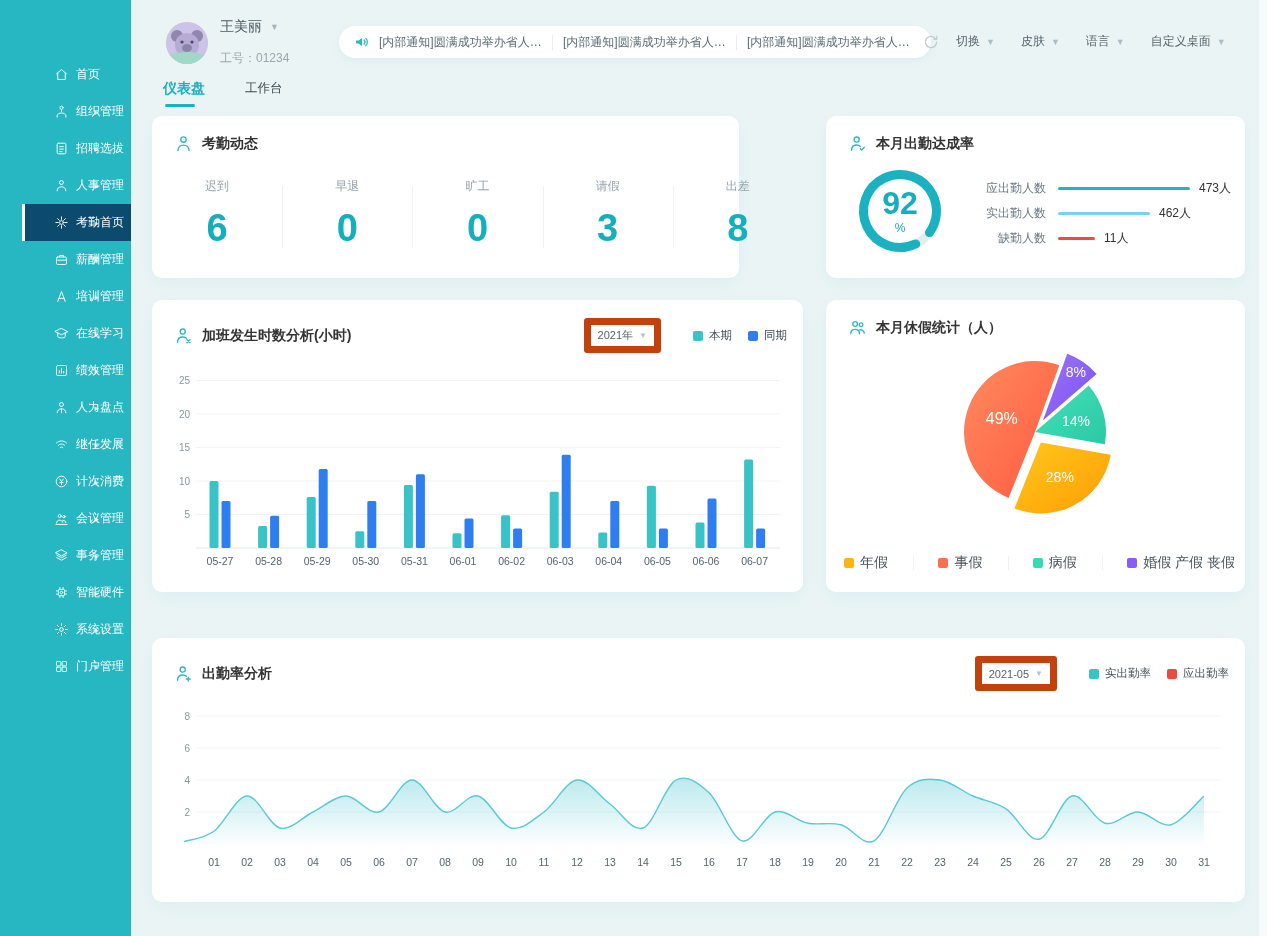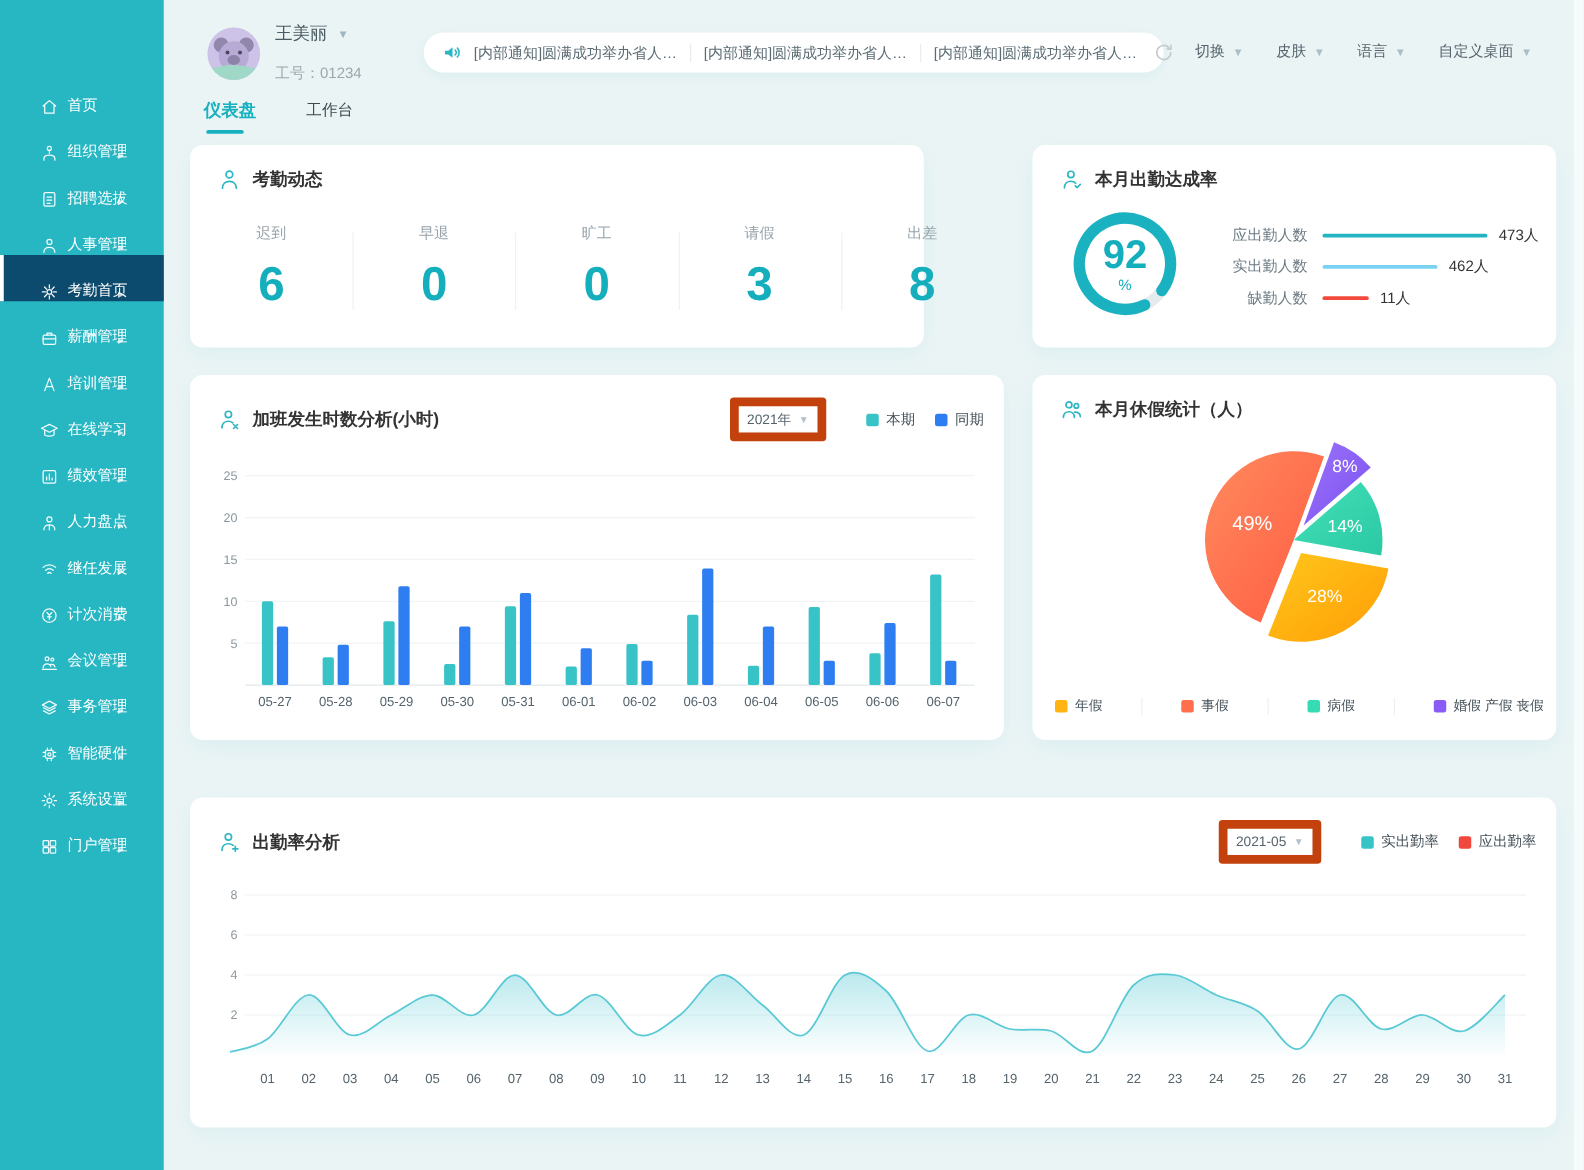--- a/index.html
+++ b/index.html
@@ -1,21 +1,21 @@
 <!DOCTYPE html>
 <html><head>
 <meta charset="utf-8">
 <style>
   html,body{margin:0;padding:0;background:#ebf4f5;}
   .app{position:relative;width:1267px;height:936px;overflow:hidden;background:#ebf4f5;
        font-family:"Liberation Sans","DejaVu Sans",sans-serif;color:#333;}
   
   .sidebar{position:absolute;left:0;top:0;width:131px;height:936px;background:#27b7c3;}
-  .side-item{position:relative;height:37px;display:flex;align-items:flex-end;cursor:pointer;
-             color:#fff;font-size:12px;}
+  .side-item{position:relative;height:37px;display:flex;align-items:center;cursor:pointer;
+             color:#fff;font-size:12px;margin-left:22px;}
   .side-item .s-ico{width:15px;height:15px;margin-left:32px;margin-right:7px;flex:0 0 15px;opacity:.95;}
   .side-item .s-ico svg{width:15px;height:15px;display:block;}
   .side-item .s-arrow{position:absolute;right:32px;font-size:9px;color:rgba(255,255,255,.75);}
   .side-item.active{background:#0c4a6e;}
   .side-item.active::before{content:"";position:absolute;left:0;top:0;width:3px;height:100%;background:#fff;}
   .side-pad{height:56px;}
   
   .user-block{position:absolute;left:166px;top:18px;display:flex;align-items:center;}
   .avatar{width:42px;height:42px;border-radius:50%;overflow:hidden;background:#cdc2e7;flex:0 0 42px;}
   .u-meta{margin-left:12px;}
@@ -63,21 +63,21 @@
   .gauge-num{position:absolute;left:0;top:22px;width:92px;text-align:center;}
   .gauge-val{font-size:32px;font-weight:bold;color:#15aebd;line-height:1;}
   .gauge-unit{font-size:12px;color:#15aebd;margin-top:2px;}
   .rate-rows{position:absolute;left:150px;top:60px;}
   .rate-row{display:flex;align-items:center;height:25px;}
   .rate-label{width:70px;text-align:right;font-size:12px;color:#6b7a82;margin-right:12px;}
   .rate-line{height:3px;border-radius:2px;}
   .rate-val{font-size:12px;color:#333;margin-left:9px;}
   
   .pie-legend{position:absolute;left:18px;bottom:20px;right:10px;display:flex;align-items:center;}
-  .pl-item{display:flex;align-items:center;gap:6px;font-size:11px;color:#445058;white-space:nowrap;}
+  .pl-item{display:flex;align-items:center;gap:6px;font-size:14px;color:#445058;white-space:nowrap;}
   .pl-div{flex:1;position:relative;}
   .pl-div::after{content:"";position:absolute;left:50%;top:-7px;width:1px;height:14px;background:#edf1f3;}
   .chart-svg{position:absolute;}
   .scroll-strip{position:absolute;right:0;top:0;width:8px;height:936px;background:#f6fbfb;border-left:1px solid #e9f2f3;}
   text{font-family:"Liberation Sans","DejaVu Sans",sans-serif;}
 </style>
 </head>
 <body>
 
 <div class="app">

